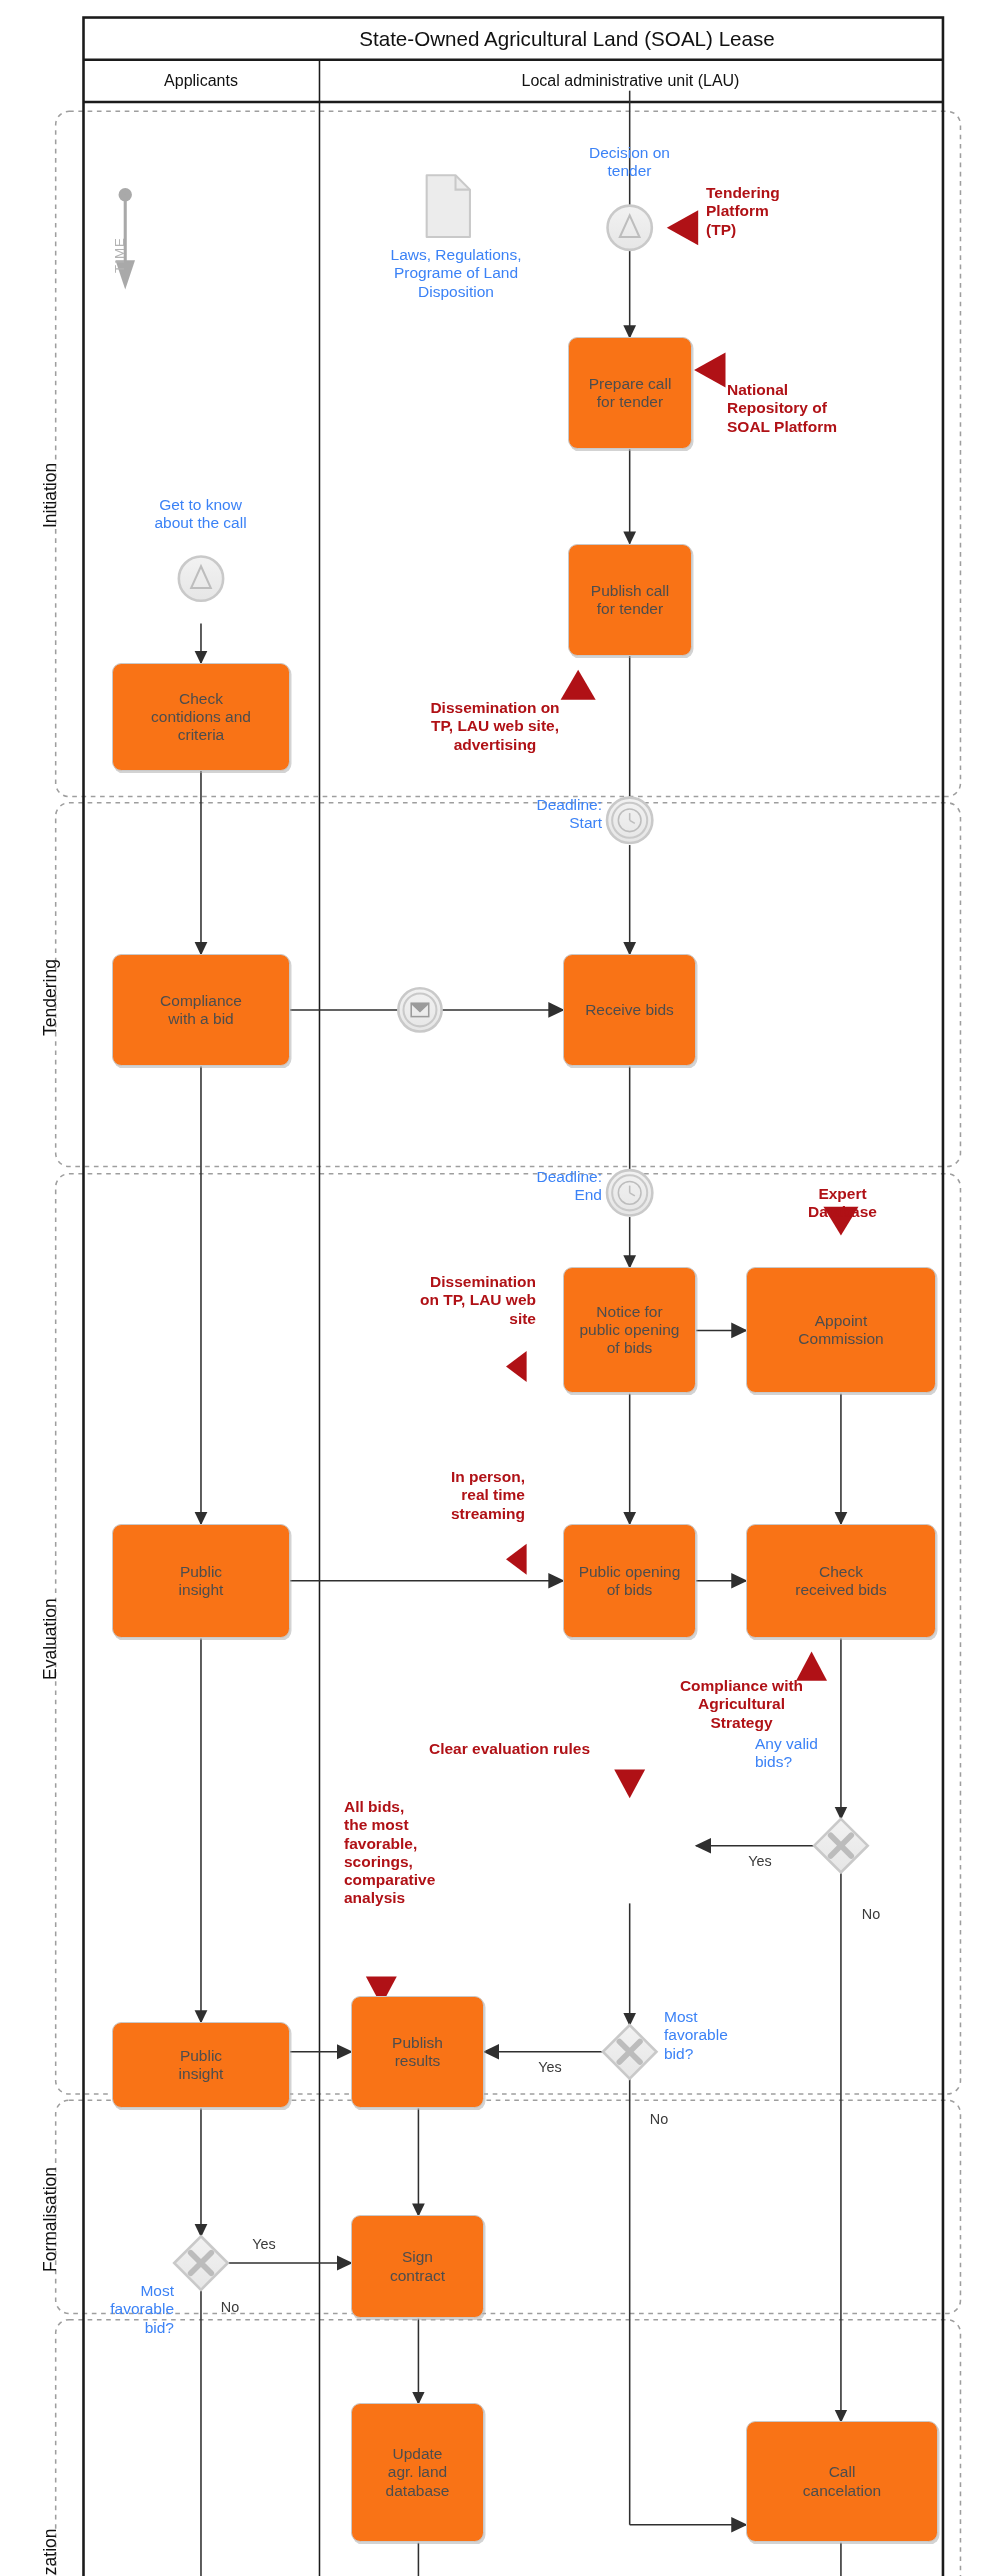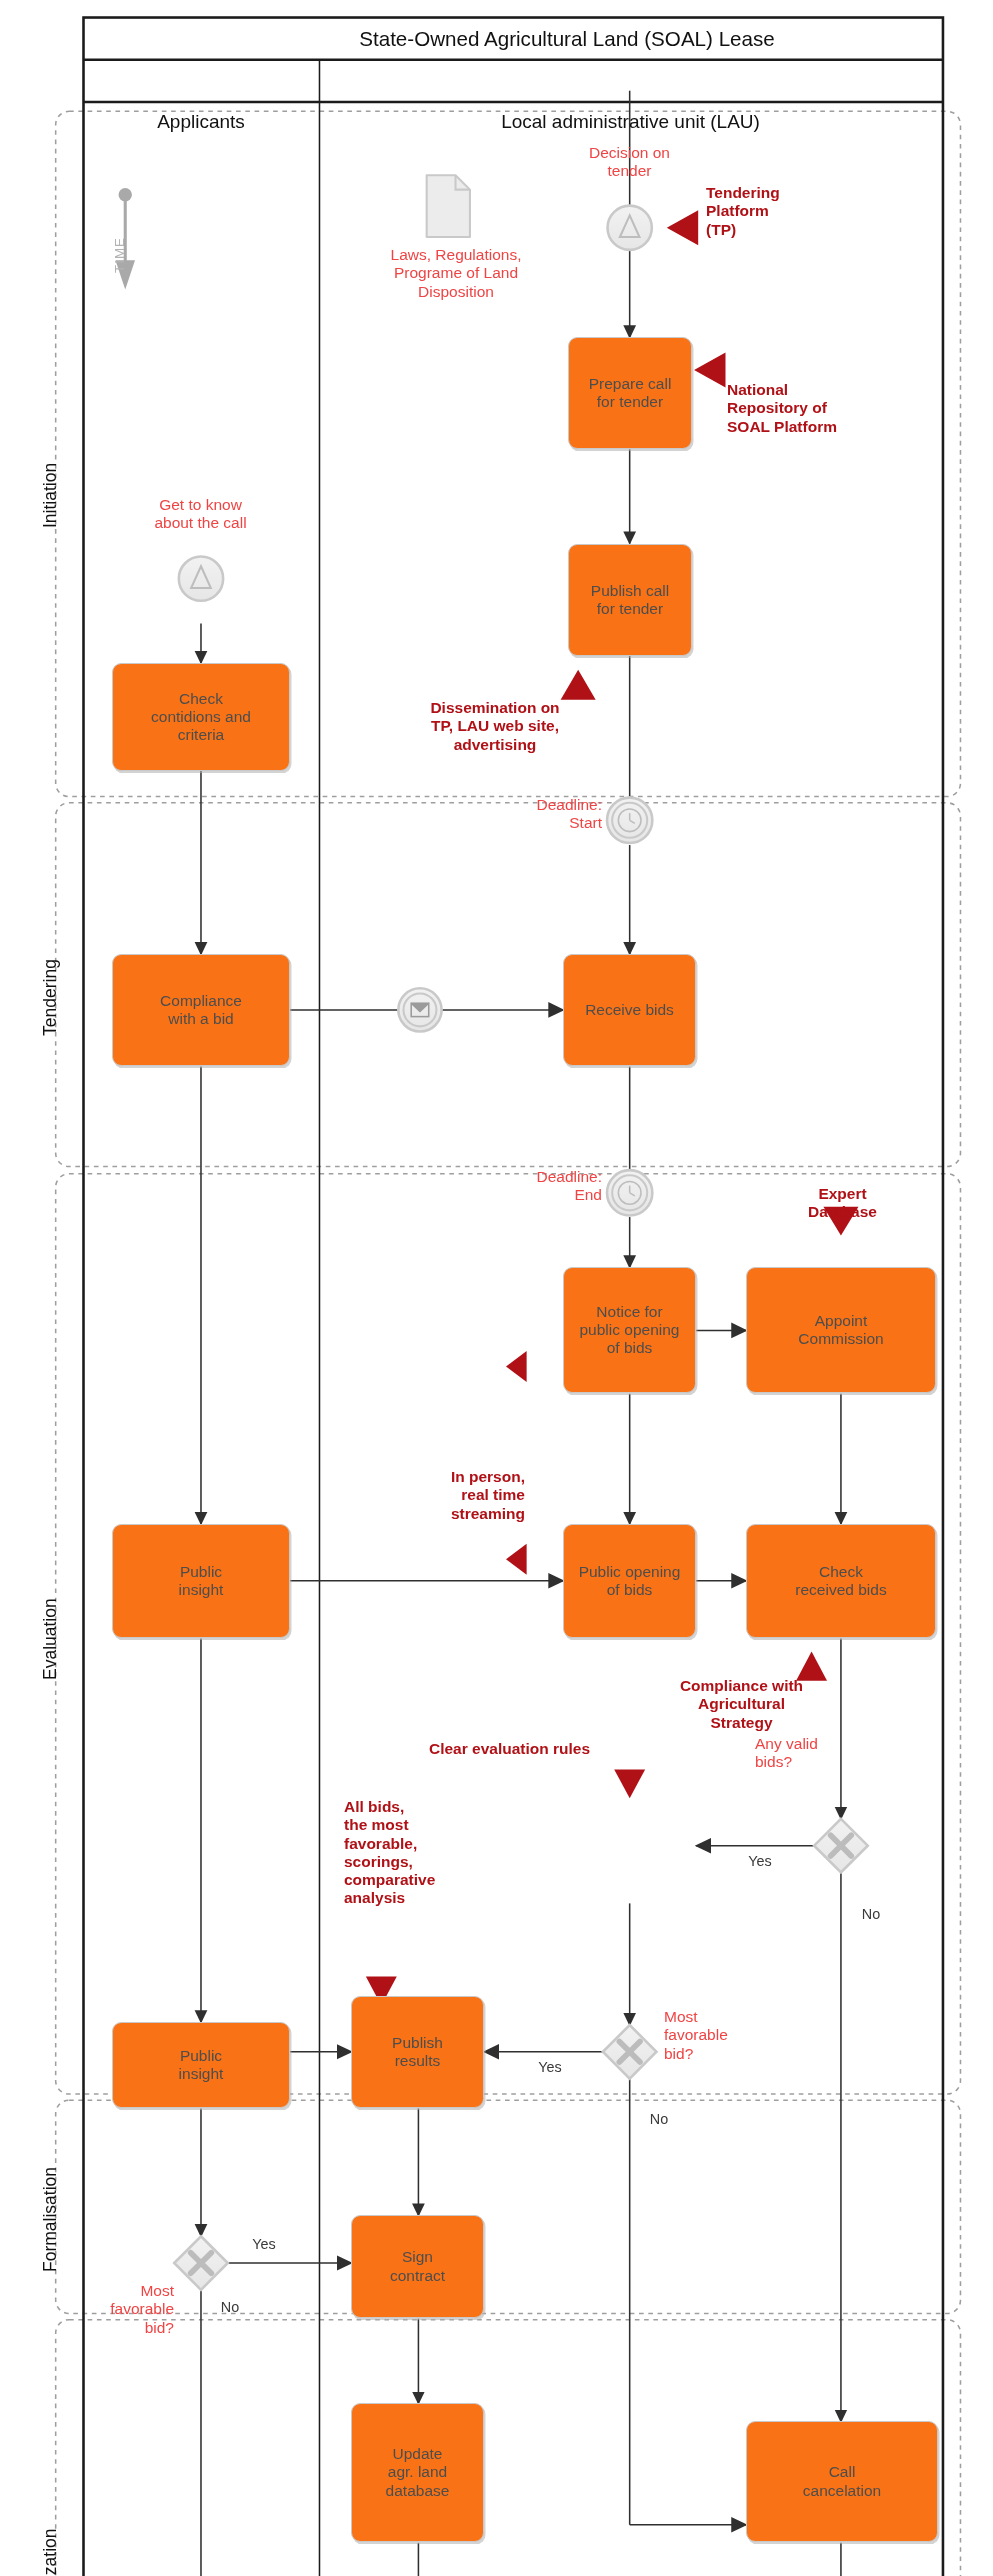--- a/index.html
+++ b/index.html
@@ -7,38 +7,38 @@
   #stage{position:relative;width:994px;height:2802px;background:#fff;overflow:hidden;}
   #svgroot{position:absolute;left:0;top:0;width:994px;height:2802px;}
 
   
   .poolTitle{
     position:absolute;display:flex;align-items:center;justify-content:center;
     text-align:center;color:#111;font-size:20.6px;letter-spacing:0px;
   }
   .laneTitle{
     position:absolute;display:flex;align-items:center;justify-content:center;
-    text-align:center;color:#111;font-size:19px;margin-top:41px;
+    text-align:center;color:#111;font-size:16px;
   }
   
   .phaseLabel{
     position:absolute;color:#111;font-size:17.5px;white-space:nowrap;
     transform-origin:0 0;transform:rotate(-90deg);
   }
   
   .task{
     position:absolute;box-sizing:border-box;
     background:#f97316;border:1.5px solid #c9c9c9;border-radius:9.3px;
     display:flex;align-items:center;justify-content:center;text-align:center;
     color:#4d4d4d;font-size:15.5px;line-height:1.18;padding:2.1px 4.1px;
     box-shadow:1.5px 2.1px 0 rgba(175,175,175,.55);
   }
   
   .lbl{
-    position:absolute;color:#ef4444;font-size:15.5px;line-height:1.18;
+    position:absolute;color:#3b82f6;font-size:15.5px;line-height:1.18;
     text-align:center;white-space:pre-line;
   }
   .lbl.red{color:#b01116;font-weight:bold;}
   .lbl.left{text-align:left;}
   .lbl.right{text-align:right;}
   .flowlbl{
     position:absolute;color:#3a3a3a;font-size:14.4px;line-height:1.15;text-align:center;
   }
   .timeLabel{
     position:absolute;color:#b3b3b3;font-size:13.4px;letter-spacing:1px;
@@ -299,20 +299,23 @@
 
   <div class="lbl red left" style="left: 706px; top: 184px; width: 170px; white-space: pre-line;">Tendering
 Platform
 (TP)</div>
   <div class="lbl red left" style="left: 727px; top: 381px; width: 206px; white-space: pre-line;">National
 Repository of
 SOAL Platform</div>
   <div class="lbl red" style="left: 361px; top: 699px; width: 268px; white-space: pre-line;">Dissemination on
 TP, LAU web site,
 advertising</div>
+  <div class="lbl red right" style="left: 330px; top: 1273px; width: 206px; white-space: pre-line;">Dissemination
+on TP, LAU web
+site</div>
   <div class="lbl red" style="left: 768px; top: 1185px; width: 149px; white-space: pre-line;">Expert
 Database</div>
   <div class="lbl red right" style="left: 350px; top: 1468px; width: 175px; white-space: pre-line;">In person,
 real time
 streaming</div>
   <div class="lbl red" style="left: 618px; top: 1677px; width: 247px; white-space: pre-line;">Compliance with
 Agricultural
 Strategy</div>
   <div class="lbl red" style="left: 355px; top: 1740px; width: 309px; white-space: pre-line;">Clear evaluation rules</div>
   <div class="lbl red left" style="left: 344px; top: 1798px; width: 170px; white-space: pre-line;">All bids,

